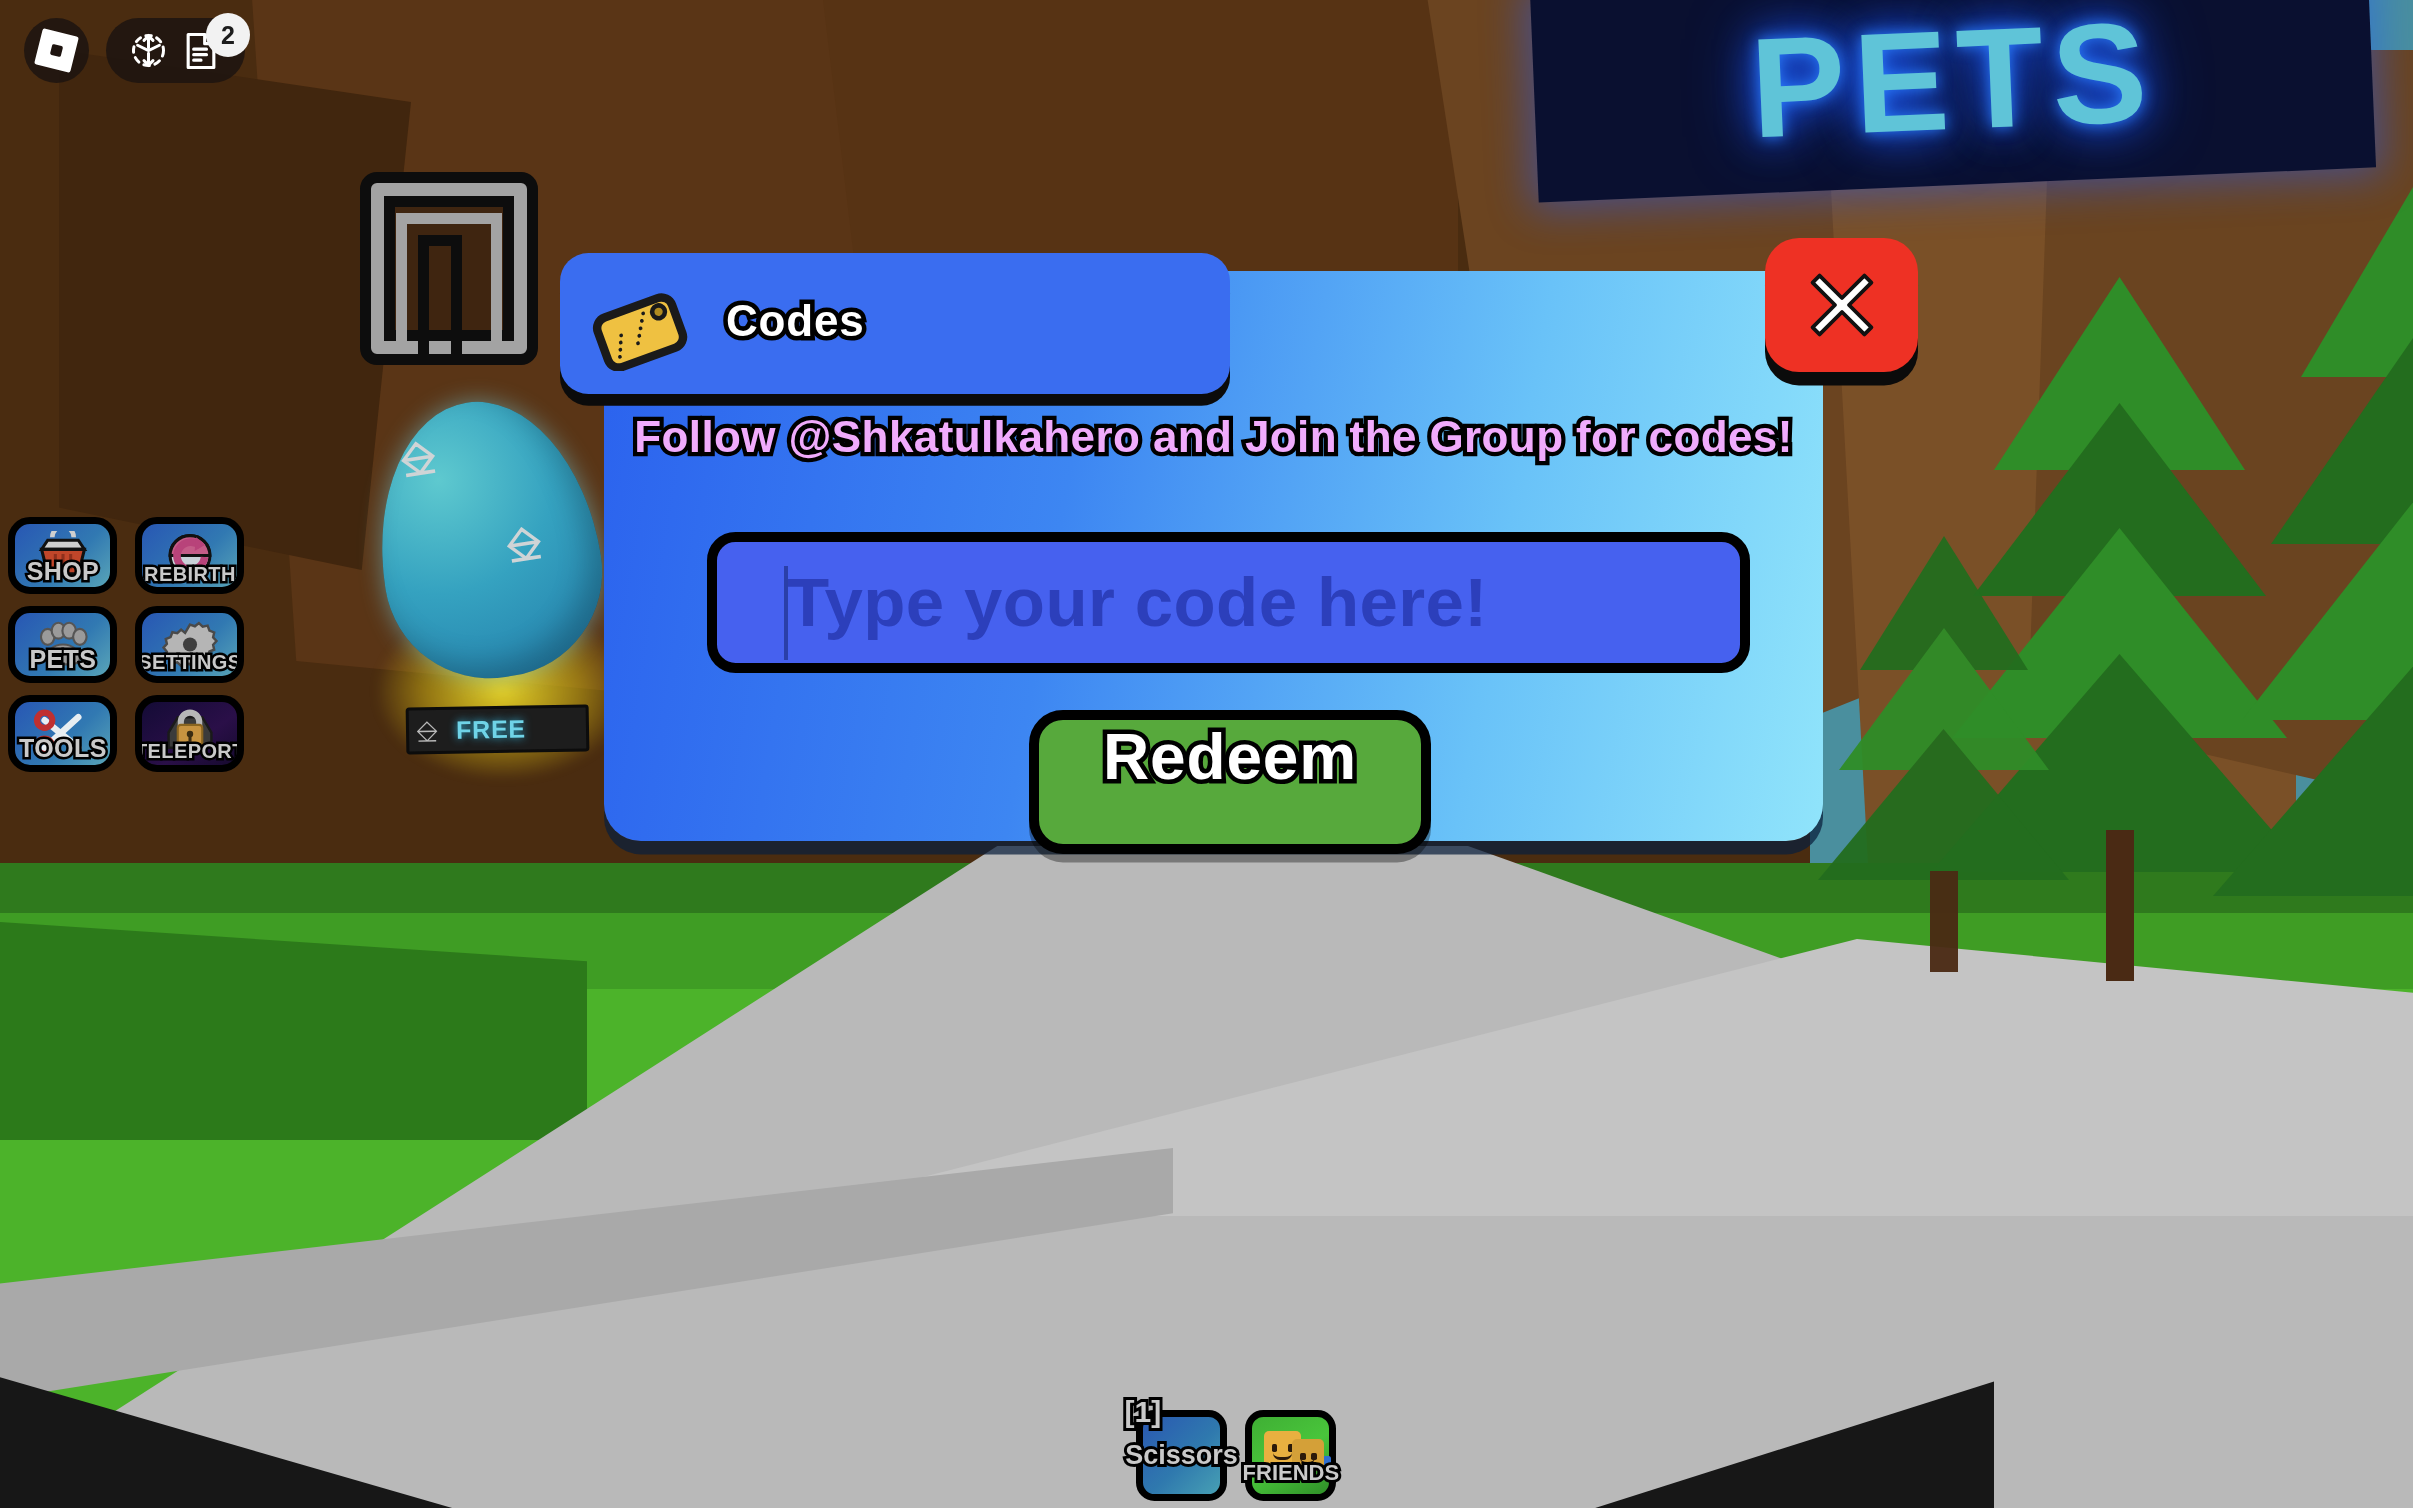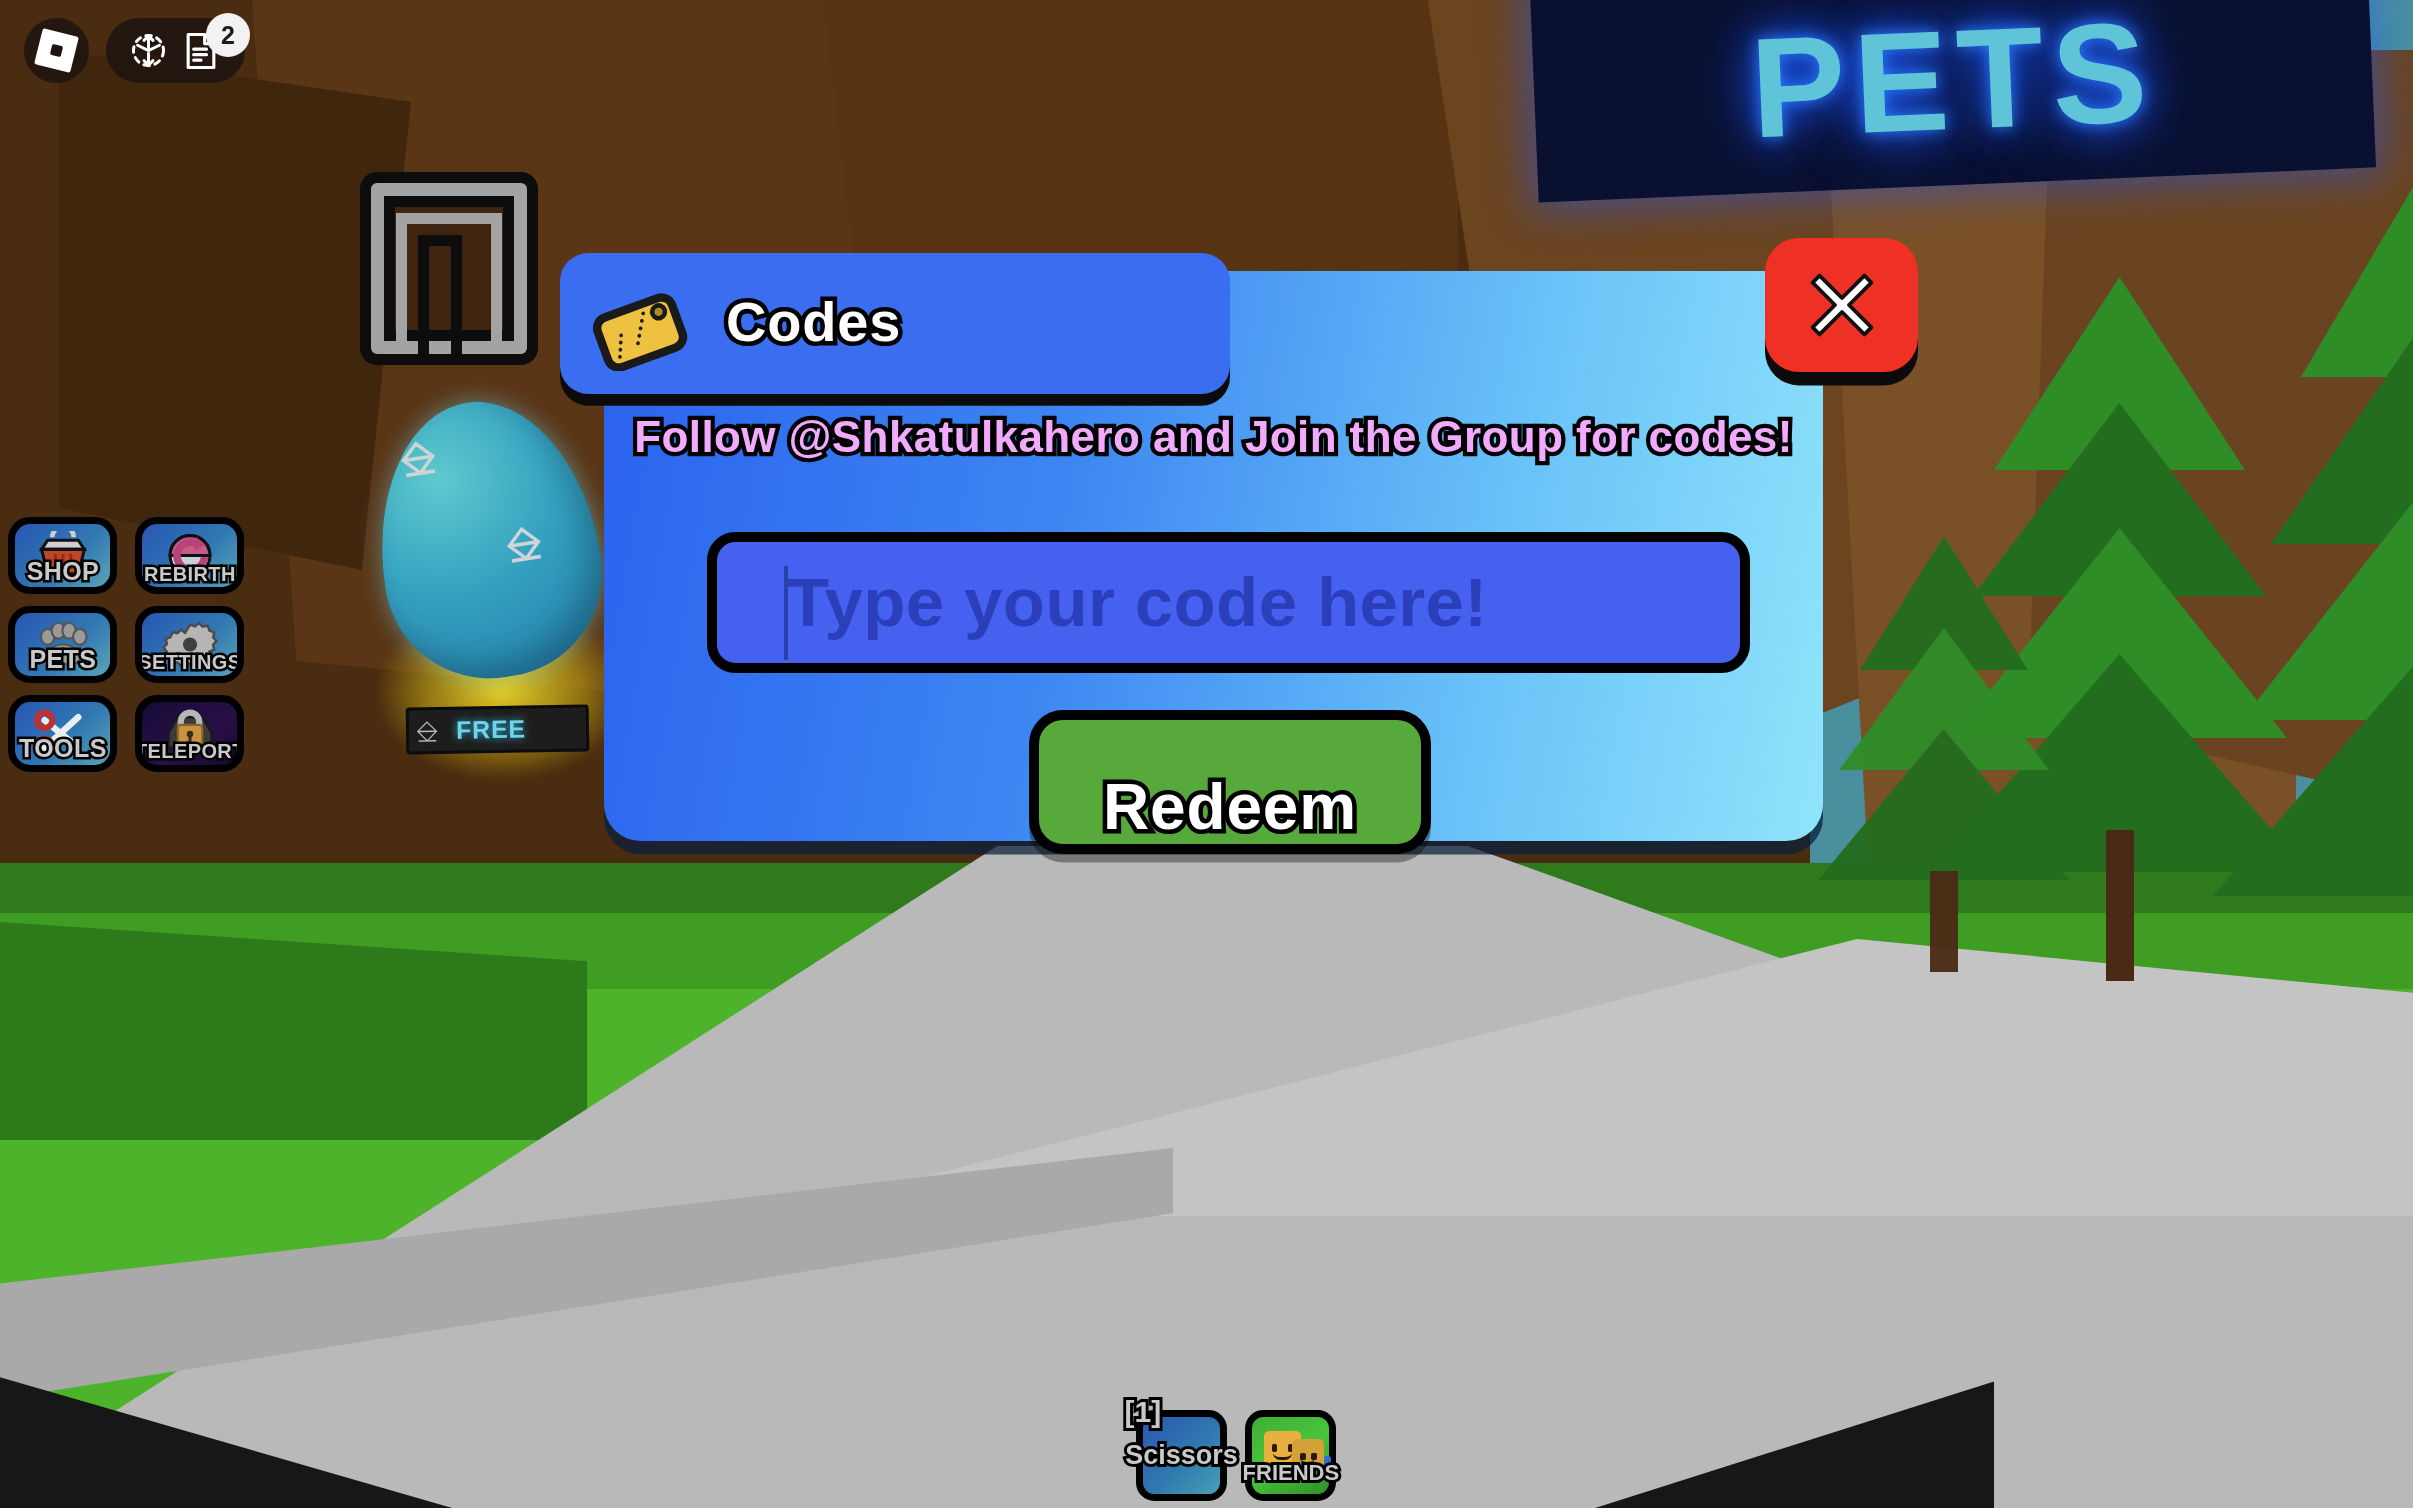--- a/index.html
+++ b/index.html
@@ -304,21 +304,21 @@
 
   .modal-header {
     position:absolute; left:0; top:0; width:670px; height:141px;
     border-radius:28.5px; background:#3a6df0;
     box-shadow:0 11.7px 0 0 #0b0b0b;
     display:flex; align-items:center; padding-left:30px; gap:22px;
     z-index:4;
   }
   .tag-icon { width:114px; height:94px; flex:none; }
   .modal-title {
-    font-size:56px; font-weight:700; color:#fff; letter-spacing:0.8px;
+    font-size:44px; font-weight:700; color:#fff; letter-spacing:0.8px;
     -webkit-text-stroke:9.2px #000; paint-order:stroke fill;
     margin-top:-5px;
   }
 
   .close-btn {
     position:absolute; right:-17px; top:-15px; width:153px; height:134px;
     border-radius:34px; background:#ee3124;
     box-shadow:0 13.4px 0 0 #0b0b0b;
     display:flex; align-items:center; justify-content:center; z-index:6;
     cursor:pointer;
@@ -340,21 +340,21 @@
     position:absolute; left:67px; top:23.5px; width:4.2px; height:94px;
     background:#2a3fa8;
   }
   .code-ph {
     font-size:69px; font-weight:700; color:#2c3fbb; letter-spacing:0.4px;
   }
 
   .redeem-btn {
     position:absolute; left:469px; top:457px; width:402px; height:144px;
     border:10px solid #000; border-radius:34px; background:#57a93c;
-    display:flex; align-items:flex-end; justify-content:center; z-index:5;
+    display:flex; align-items:flex-start; justify-content:center; z-index:5;
     cursor:pointer; box-shadow:0 8.4px 0 0 rgba(0,0,0,.35);
   }
   .redeem-lbl {
     font-size:64px; font-weight:700; color:#fff; letter-spacing:0.8px;
     -webkit-text-stroke:9.2px #000; paint-order:stroke fill;
   }
 </style>
 </head>
 <body>
 

